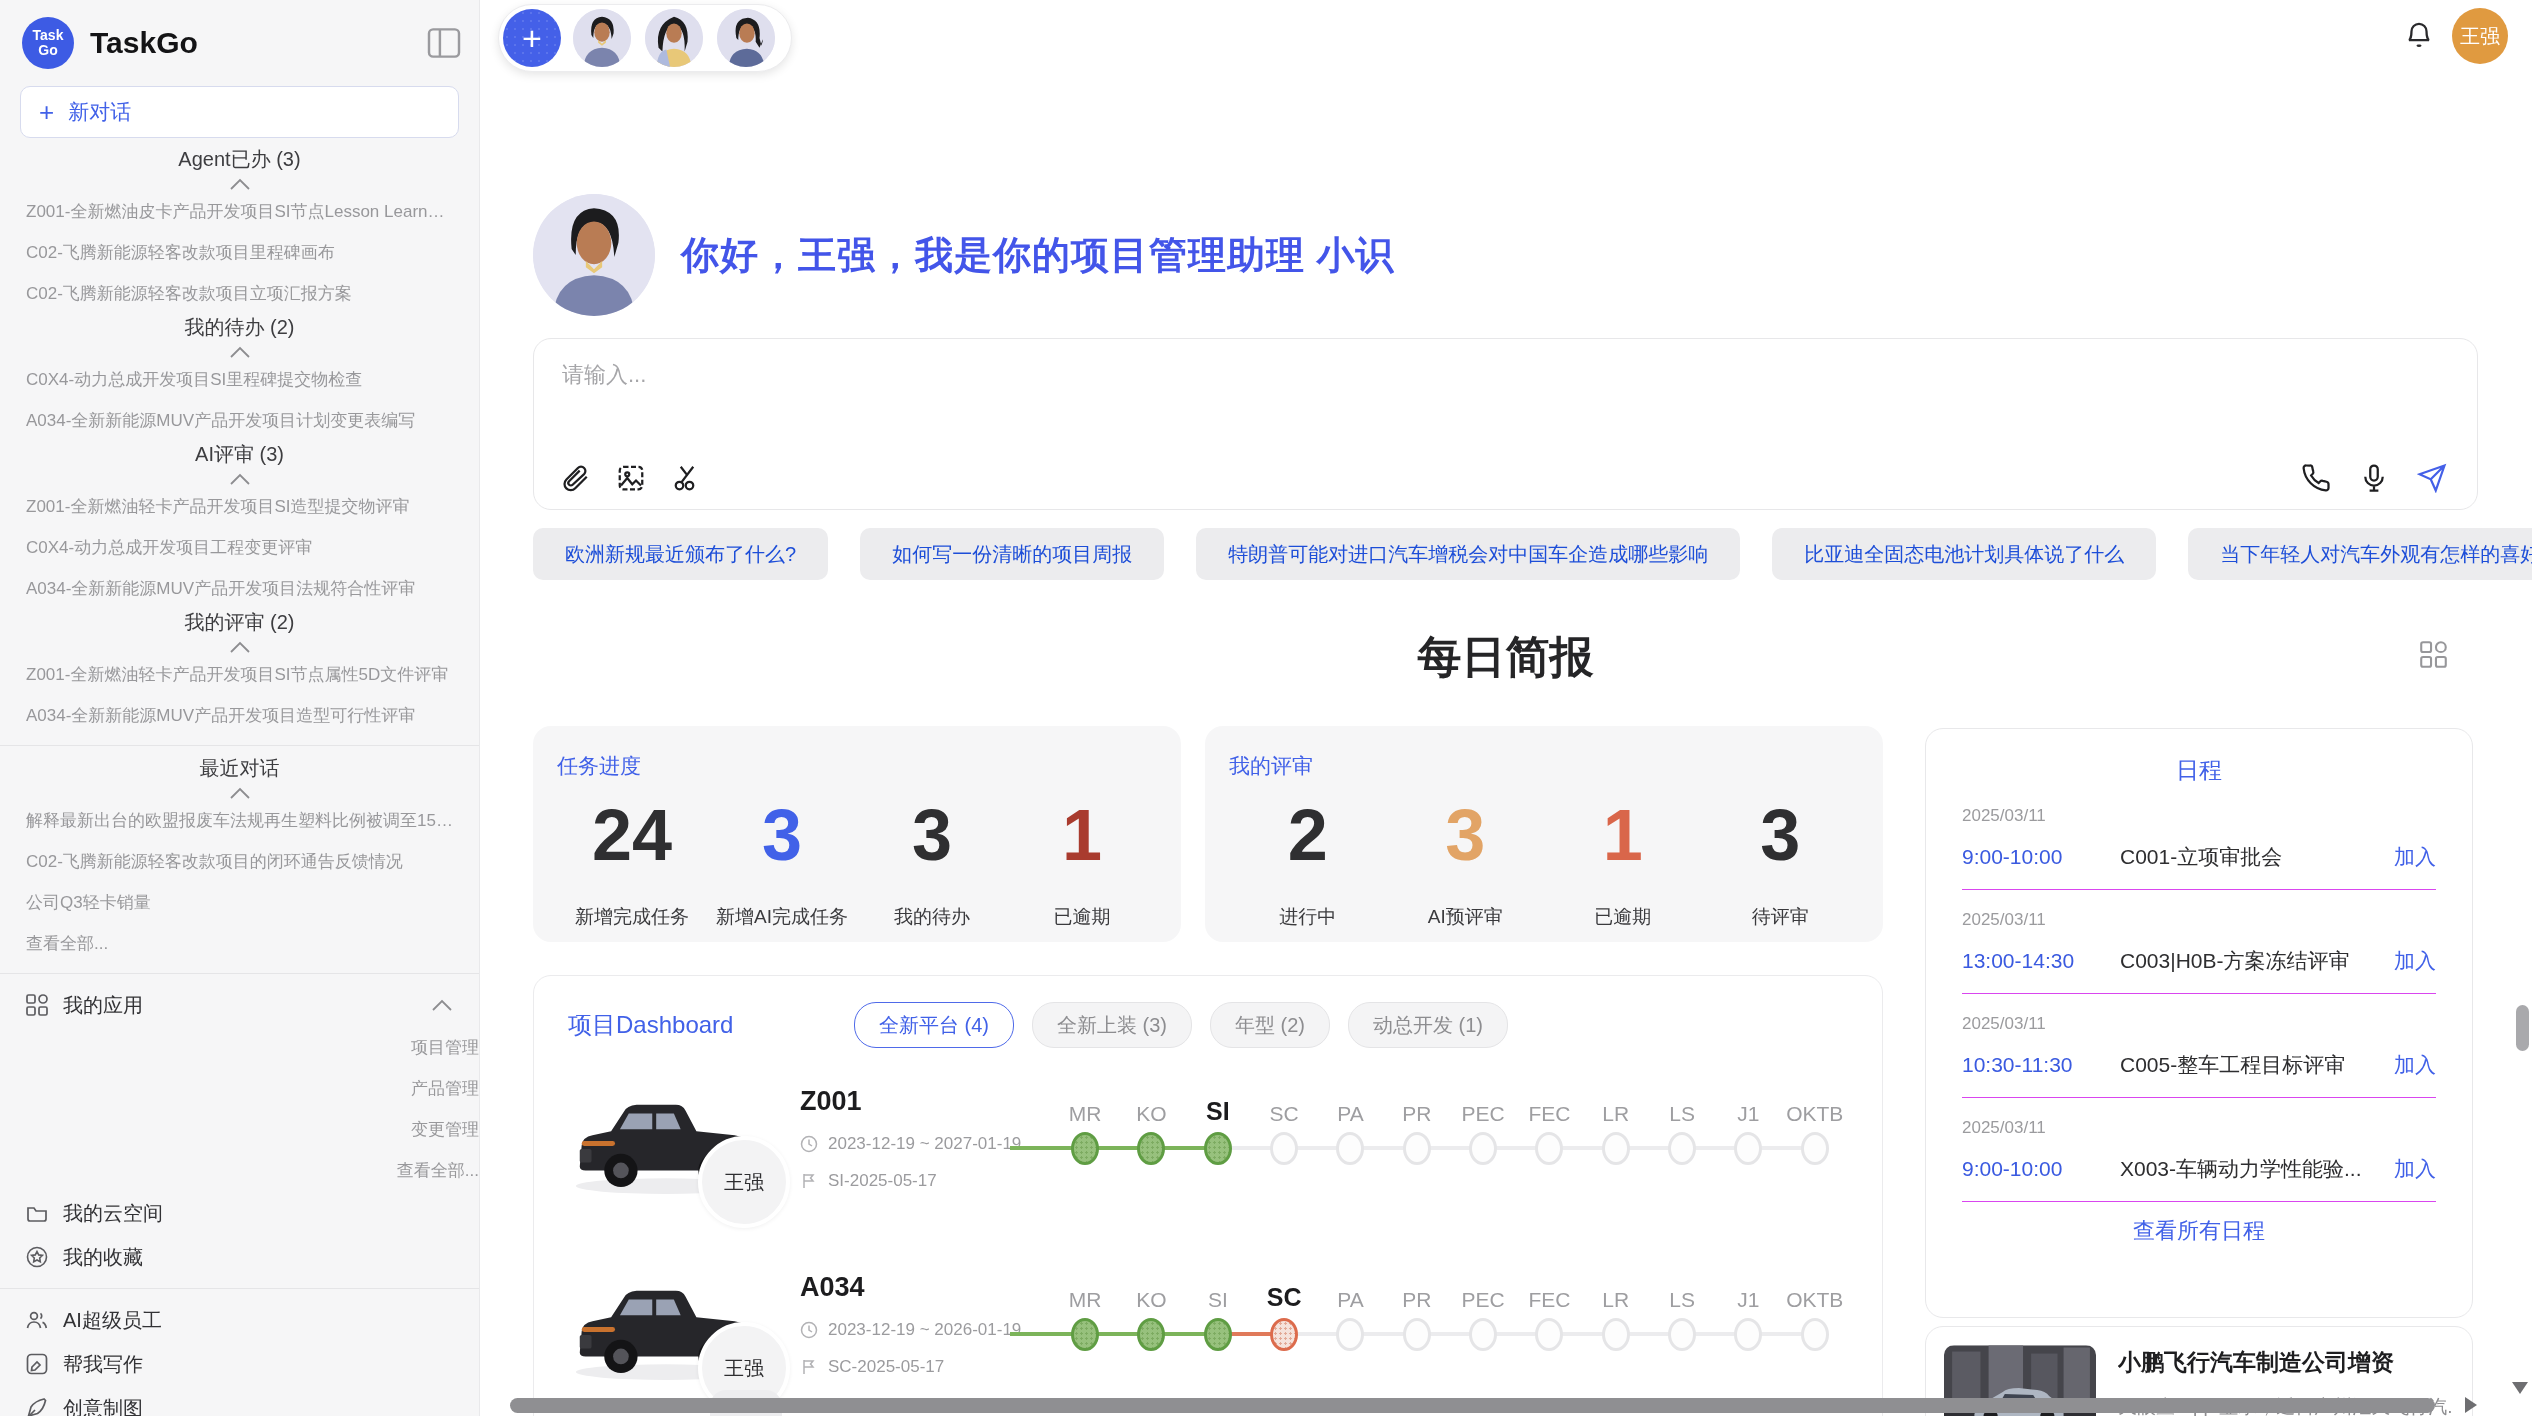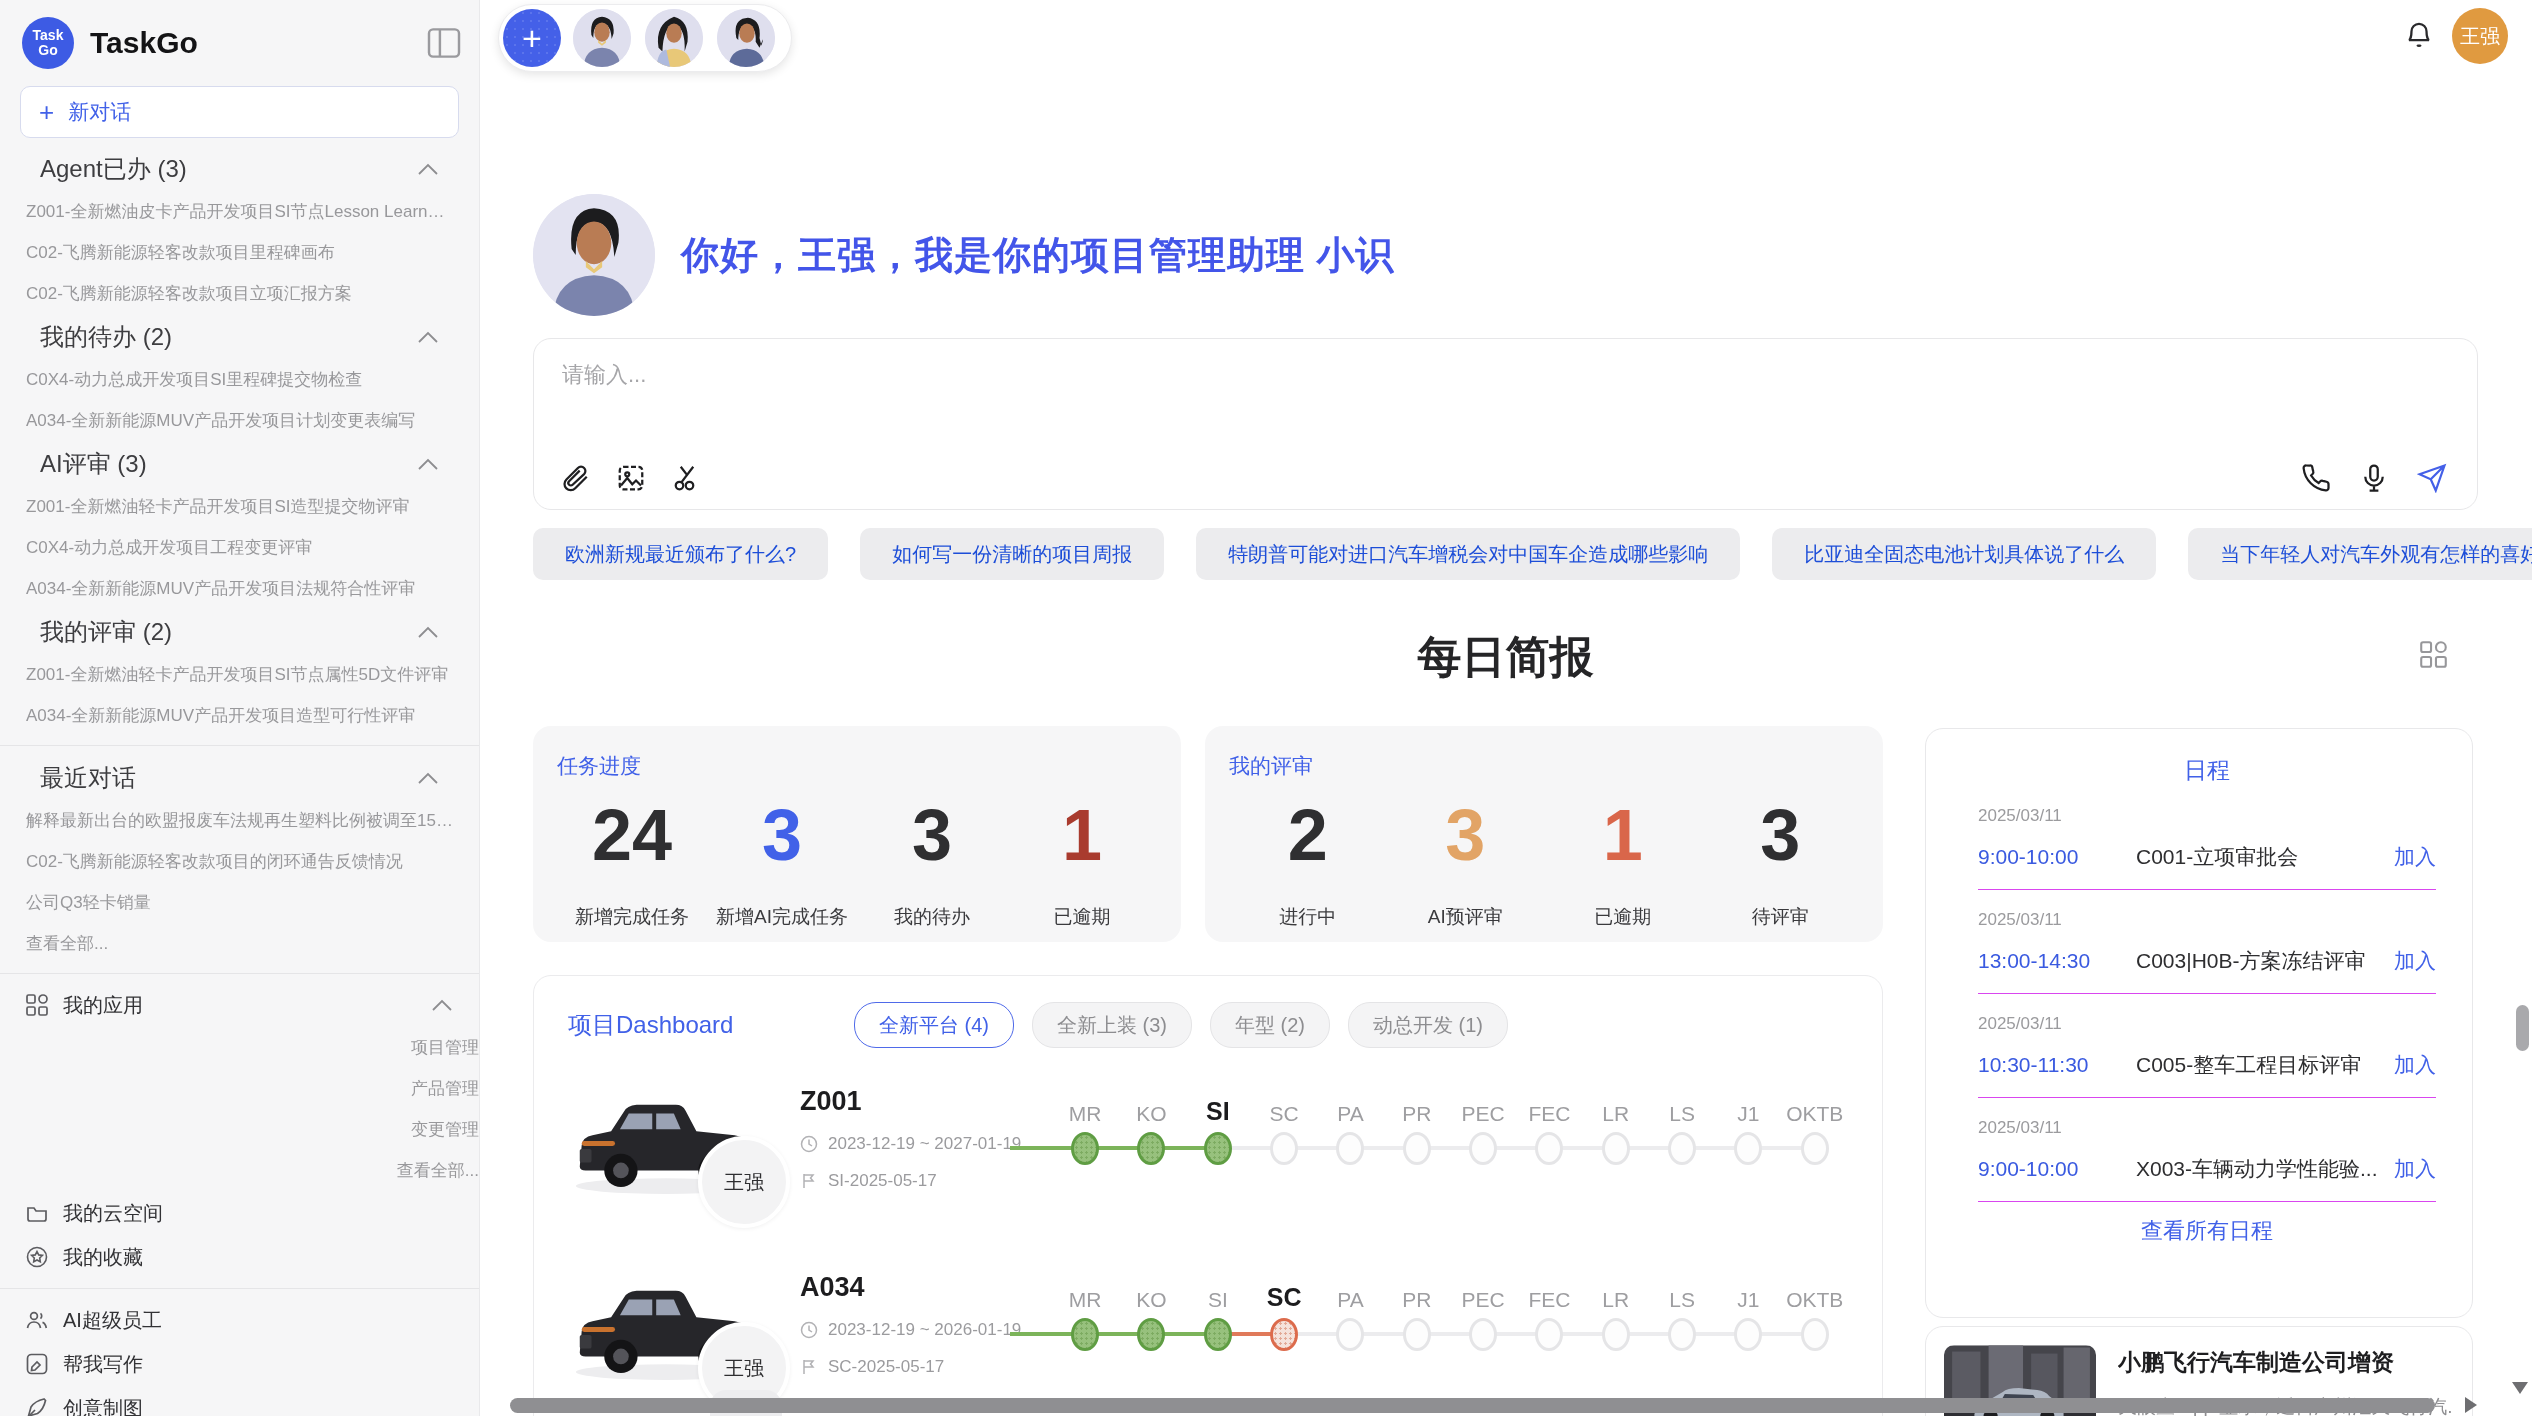--- a/index.html
+++ b/index.html
@@ -14,21 +14,21 @@
   .logo{width:52px;height:52px;border-radius:50%;background:#3d5be4;color:#fff;flex:none;
         display:flex;flex-direction:column;align-items:center;justify-content:center;
         font-size:14px;line-height:1.08;font-weight:bold;}
   .sb-title{font-size:30px;font-weight:bold;color:#141416;margin-left:16px;flex:1;}
   .panel-toggle{width:34px;height:30px;color:#9a9a9e;cursor:pointer;}
   .new-chat{margin:10px 20px 8px 20px;height:50px;border:1px solid #d7dbee;background:#fff;
             border-radius:10px;display:flex;align-items:center;gap:14px;padding:0 18px;
             color:#4161e8;font-size:21px;cursor:pointer;}
   .new-chat .plus{font-size:26px;line-height:1;}
   .sb-sec-head{display:flex;align-items:center;justify-content:space-between;
-               padding:0 40px;height:45px;font-size:24px;color:#3d3d40;}
+               padding:0 26px;height:45px;font-size:20px;color:#3d3d40;flex-direction:column;}
   .chev{width:22px;height:14px;color:#8d8d90;}
   .sb-item{padding:0 26px;height:41px;line-height:41px;font-size:17px;color:#98989b;
            white-space:nowrap;overflow:hidden;text-overflow:ellipsis;cursor:pointer;}
   .sb-divider{height:1px;background:#e5e5e7;margin:9px 0;}
   .sb-row{display:flex;align-items:center;gap:15px;padding:0 26px;height:44px;
           font-size:20px;color:#323235;cursor:pointer;}
   .sb-row .sb-ic{width:22px;height:22px;color:#5c5c60;flex:none;}
   .sb-sub{padding-left:93px;height:41px;line-height:41px;font-size:17px;color:#98989b;
           cursor:pointer;white-space:nowrap;overflow:hidden;text-align:right;}
 
@@ -118,21 +118,21 @@
   .ms-dot.overdue{border-color:#dc6b4c;background-color:#f5e2db;
                background-image:radial-gradient(#e2a895 1.2px,transparent 1.2px);background-size:5px 5px;}
   .conn{position:absolute;top:60px;height:4px;left:-50%;width:100%;z-index:1;background:#ececee;}
   .conn.first{left:-42px;width:calc(50% + 42px);}
   .conn.green{background:#7cb45a;}
   .conn.red{background:#e07a5a;}
   .sliver{position:absolute;left:176px;top:414px;width:72px;height:46px;background:#ededef;
           border-radius:16px 16px 0 0;}
 
   .sched{position:absolute;left:1445px;top:728px;width:548px;height:590px;box-sizing:border-box;
-         background:#fff;border:1px solid #e8e8ea;border-radius:18px;padding:26px 36px 0 52px;}
+         background:#fff;border:1px solid #e8e8ea;border-radius:18px;padding:26px 36px 0 36px;}
   .sched-title{text-align:center;color:#4161e8;font-size:23px;}
   .sched-item{padding:20px 0 18px 0;border-bottom:1px solid #d946ef;}
   .sched-item:last-of-type{border-bottom:none;}
   .sched-date{color:#9b9b9e;font-size:17px;}
   .sched-main{display:flex;align-items:center;margin-top:17px;}
   .sched-time{color:#3a5ae0;font-size:21px;width:158px;flex:none;}
   .sched-name{flex:1;color:#2e2e30;font-size:21px;white-space:nowrap;overflow:hidden;}
   .join{color:#4161e8;font-size:21px;cursor:pointer;margin-left:12px;}
   .sched-footer{text-align:center;color:#4161e8;font-size:22px;margin-top:14px;cursor:pointer;}
 

